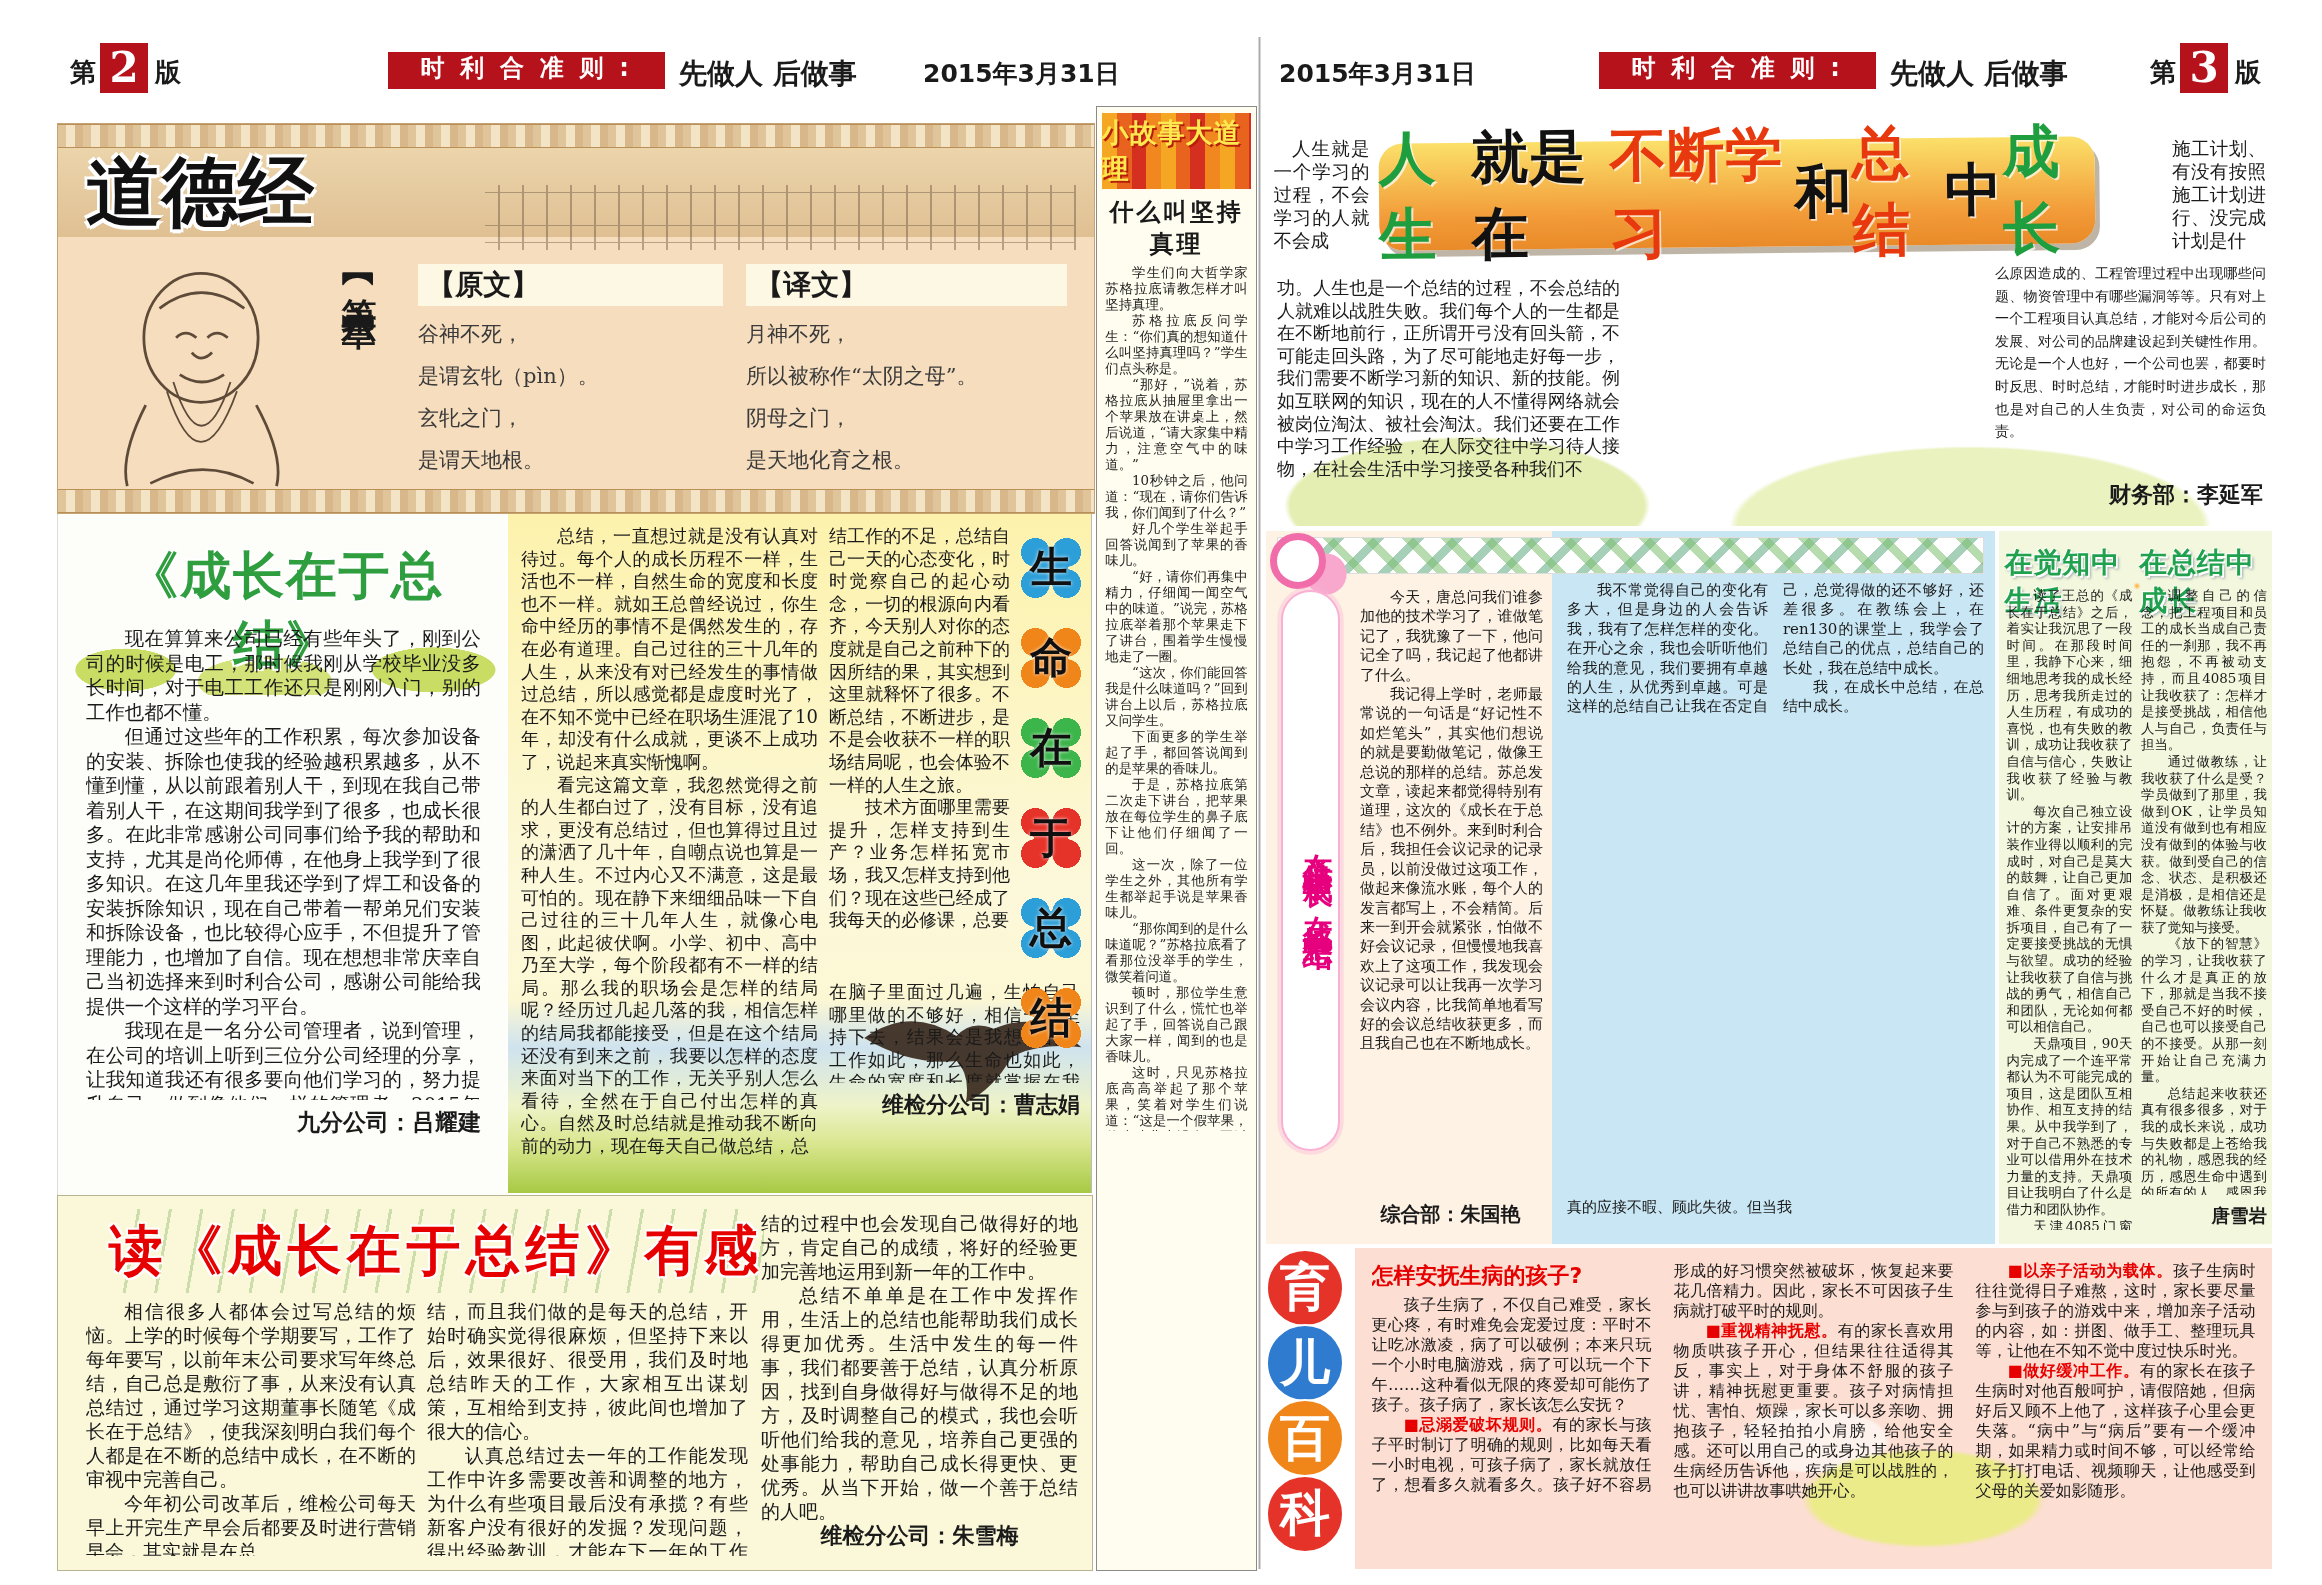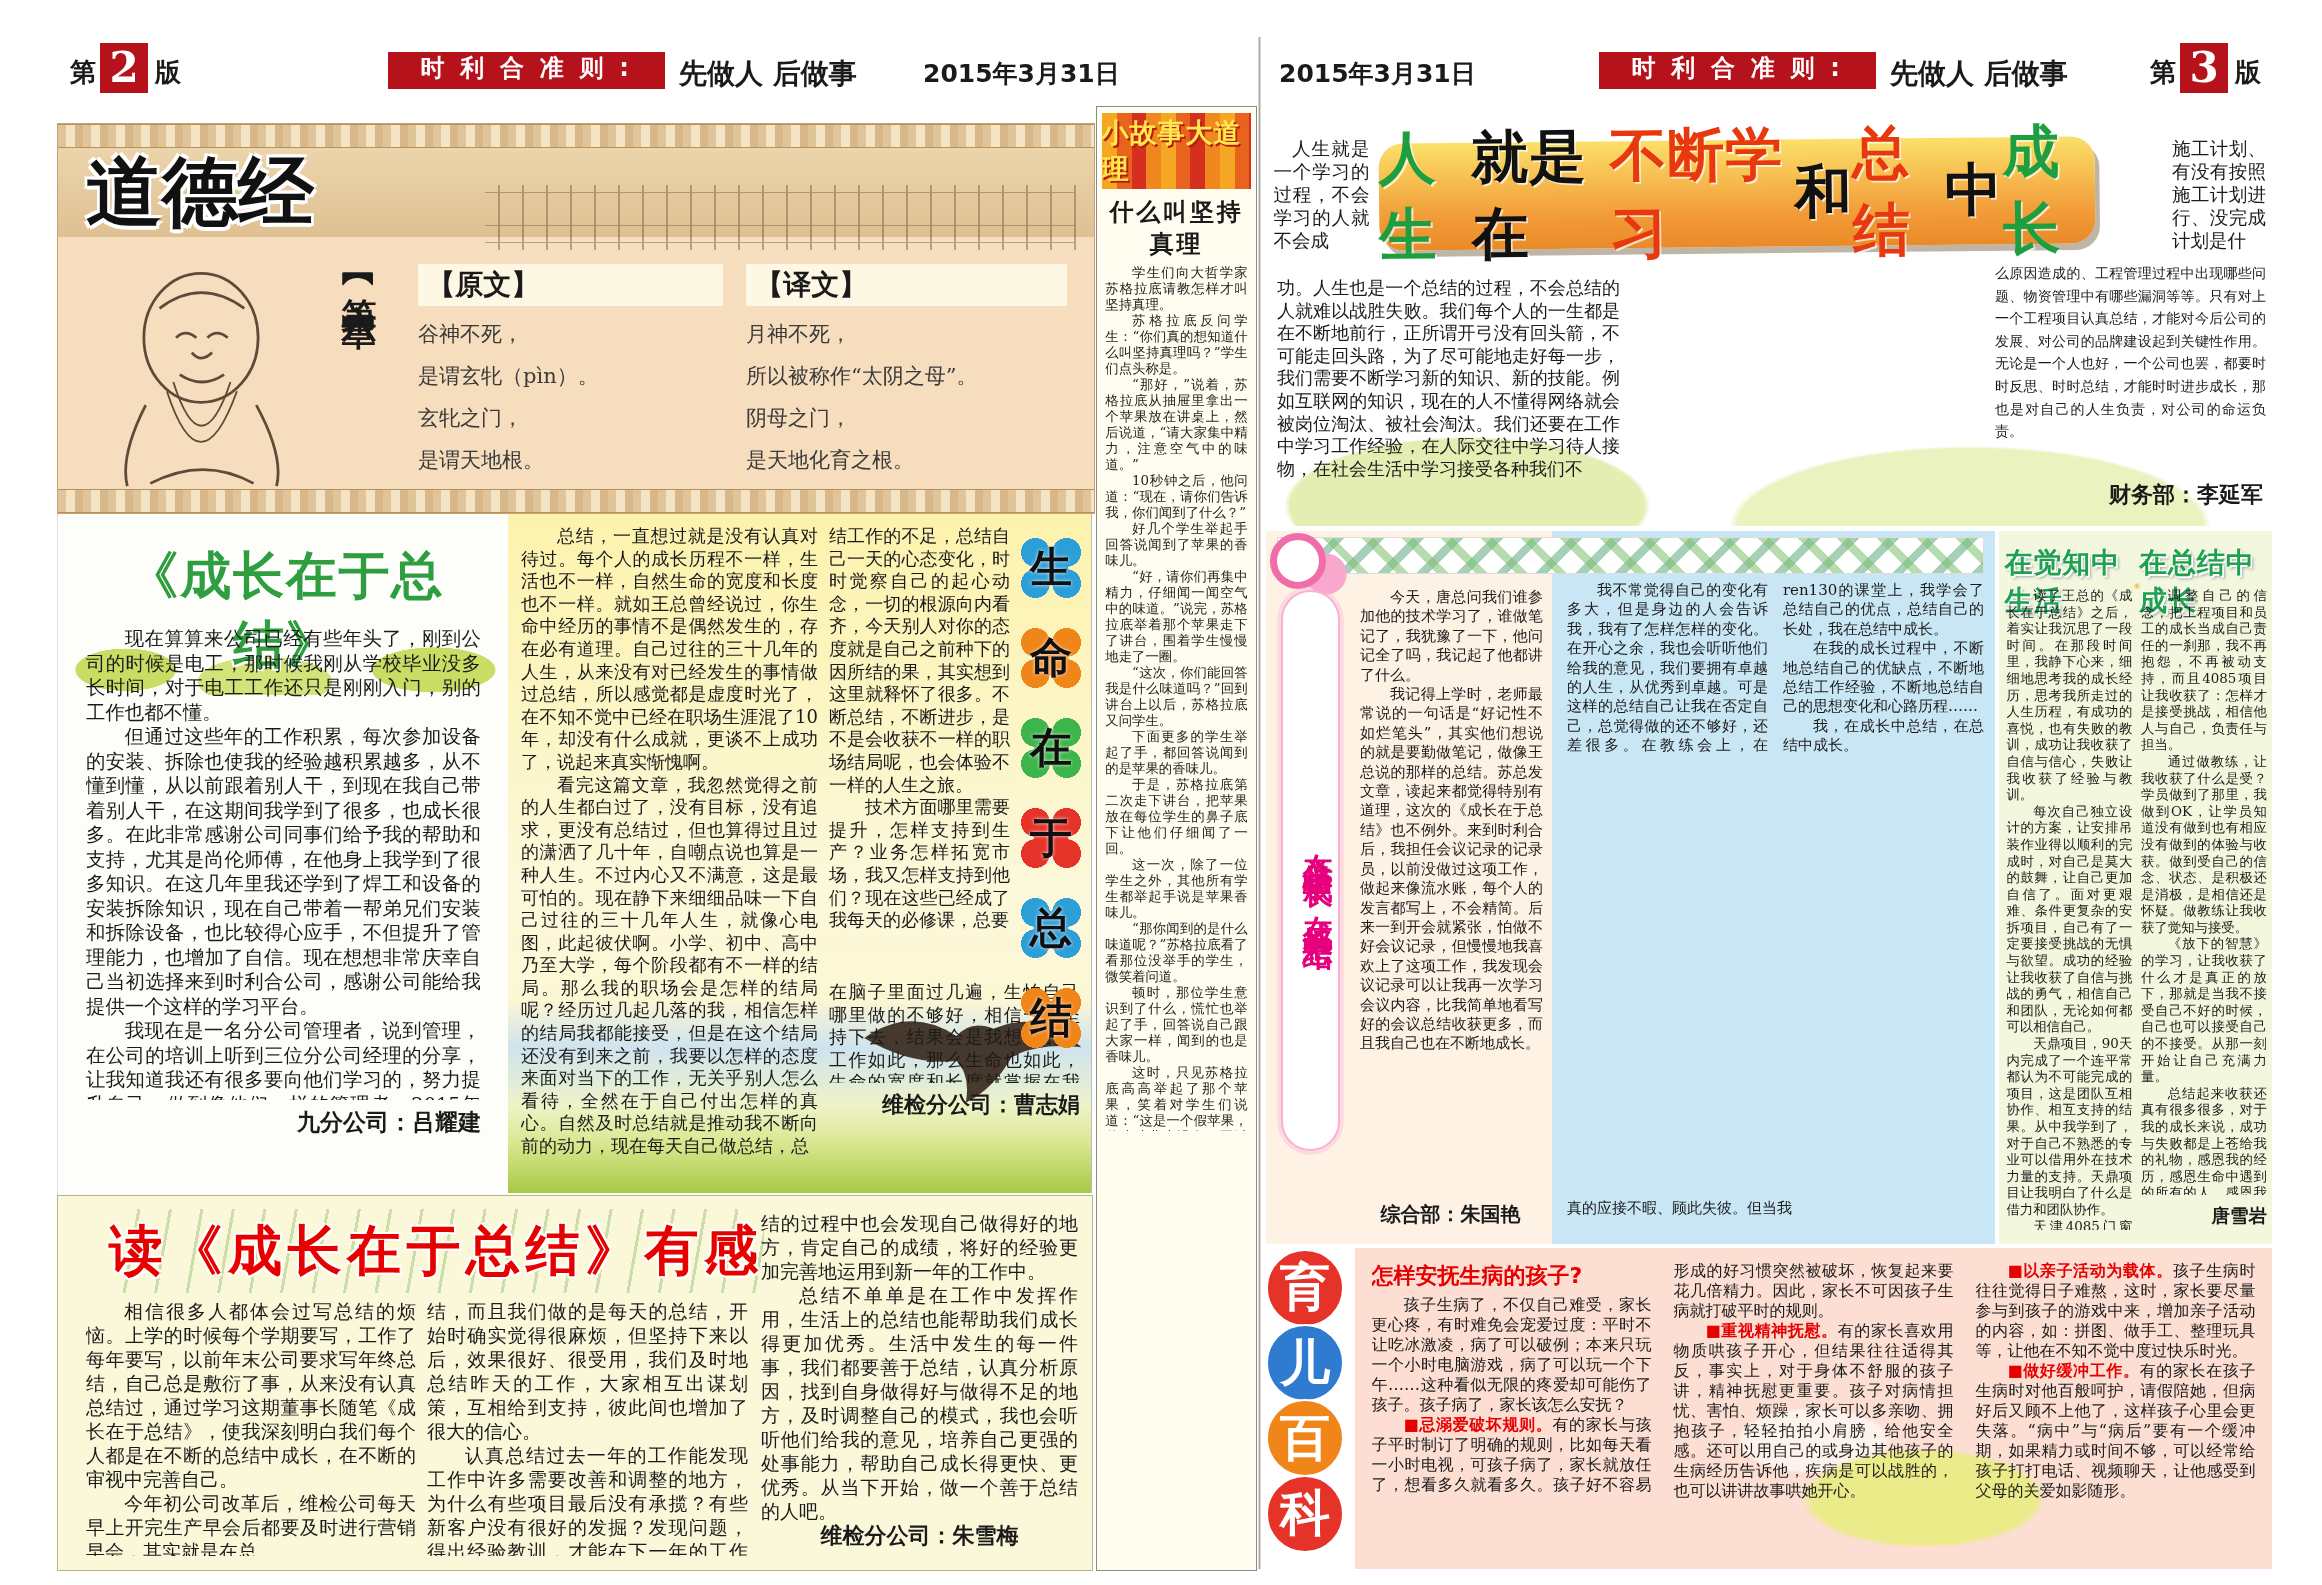--- a/index.html
+++ b/index.html
@@ -335,25 +335,24 @@
     <div class="abs artE-blue"></div>
     <div class="abs artE-strip"></div>
     <div class="abs artE-flo"></div>
     <div class="abs artE-ribbon">在总结中成长，在成长中总结</div>
     <div class="abs artE-c1 jt">
       <p>今天，唐总问我们谁参加他的技术学习了，谁做笔记了，我犹豫了一下，他问记全了吗，我记起了他都讲了什么。</p>
       <p>我记得上学时，老师最常说的一句话是“好记性不如烂笔头”，其实他们想说的就是要勤做笔记，做像王总说的那样的总结。苏总发文章，读起来都觉得特别有道理，这次的《成长在于总结》也不例外。来到时利合后，我担任会议记录的记录员，以前没做过这项工作，做起来像流水账，每个人的发言都写上，不会精简。后来一到开会就紧张，怕做不好会议记录，但慢慢地我喜欢上了这项工作，我发现会议记录可以让我再一次学习会议内容，比我简单地看写好的会议总结收获更多，而且我自己也在不断地成长。</p>
     </div>
     <div class="abs artE-cols jt">
       <p>我不常觉得自己的变化有多大，但是身边的人会告诉我，我有了怎样怎样的变化。在开心之余，我也会听听他们给我的意见，我们要拥有卓越的人生，从优秀到卓越。可是这样的总结自己让我在否定自己，总觉得做的还不够好，还差很多。在教练会上，在ren130的课堂上，我学会了总结自己的优点，总结自己的长处，我在总结中成长。</p>
-      <p>在我的成长过程中，不断地总结自己的优缺点，不断地总结工作经验，不断地总结自己的思想变化和心路历程……</p>
       <p>我，在成长中总结，在总结中成长。</p>
     </div>
     <div class="abs artE-tail">
-      <p style="text-indent:0;">真的应接不暇、顾此失彼。但当我</p>
+      <p style="text-indent:0;font-family:Liberation Mono, monospace;">真的应接不暇、顾此失彼。但当我</p>
     </div>
     <div class="abs artE-sign">综合部：朱国艳</div>
   </div>
 
   <div class="abs artF">
     <div class="abs artF-t artF-t1">在觉知中生活</div>
     <div class="abs artF-t artF-t2">在总结中成长</div>
     <div class="abs artF-c artF-c1">
       <p>读了王总的《成长在于总结》之后，着实让我沉思了一段时间。在那段时间里，我静下心来，细细地思考我的成长经历，思考我所走过的人生历程，有成功的喜悦，也有失败的教训，成功让我收获了自信与信心，失败让我收获了经验与教训。</p>
       <p>每次自己独立设计的方案，让安排吊装作业得以顺利的完成时，对自己是莫大的鼓舞，让自己更加自信了。面对更艰难、条件更复杂的安拆项目，自己有了一定要接受挑战的无惧与欲望。成功的经验让我收获了自信与挑战的勇气，相信自己和团队，无论如何都可以相信自己。</p>

